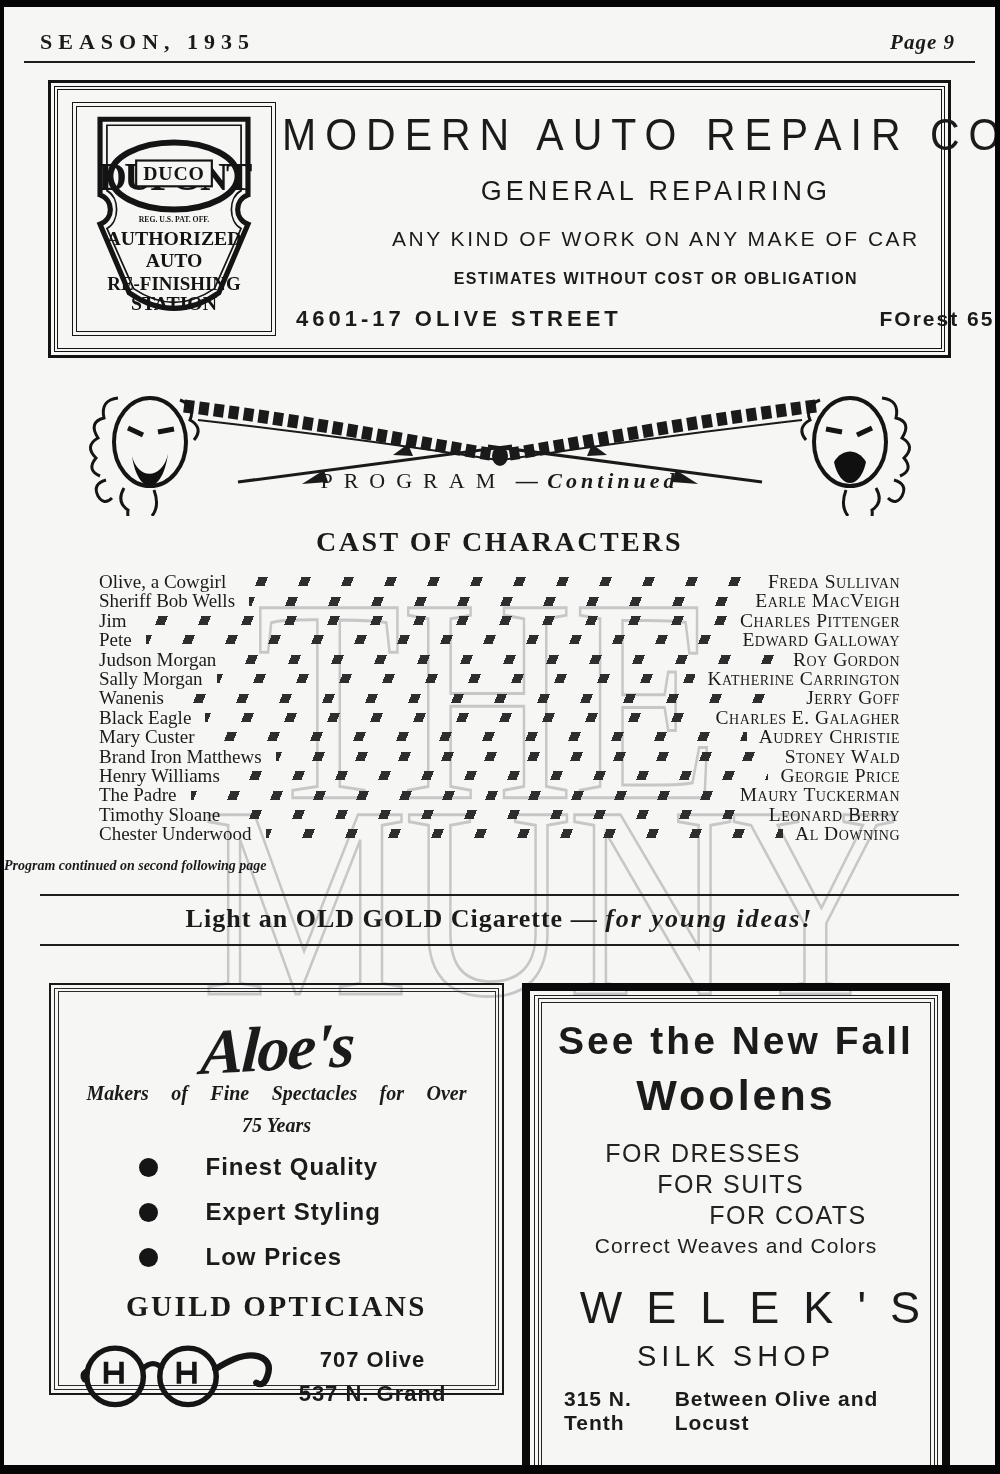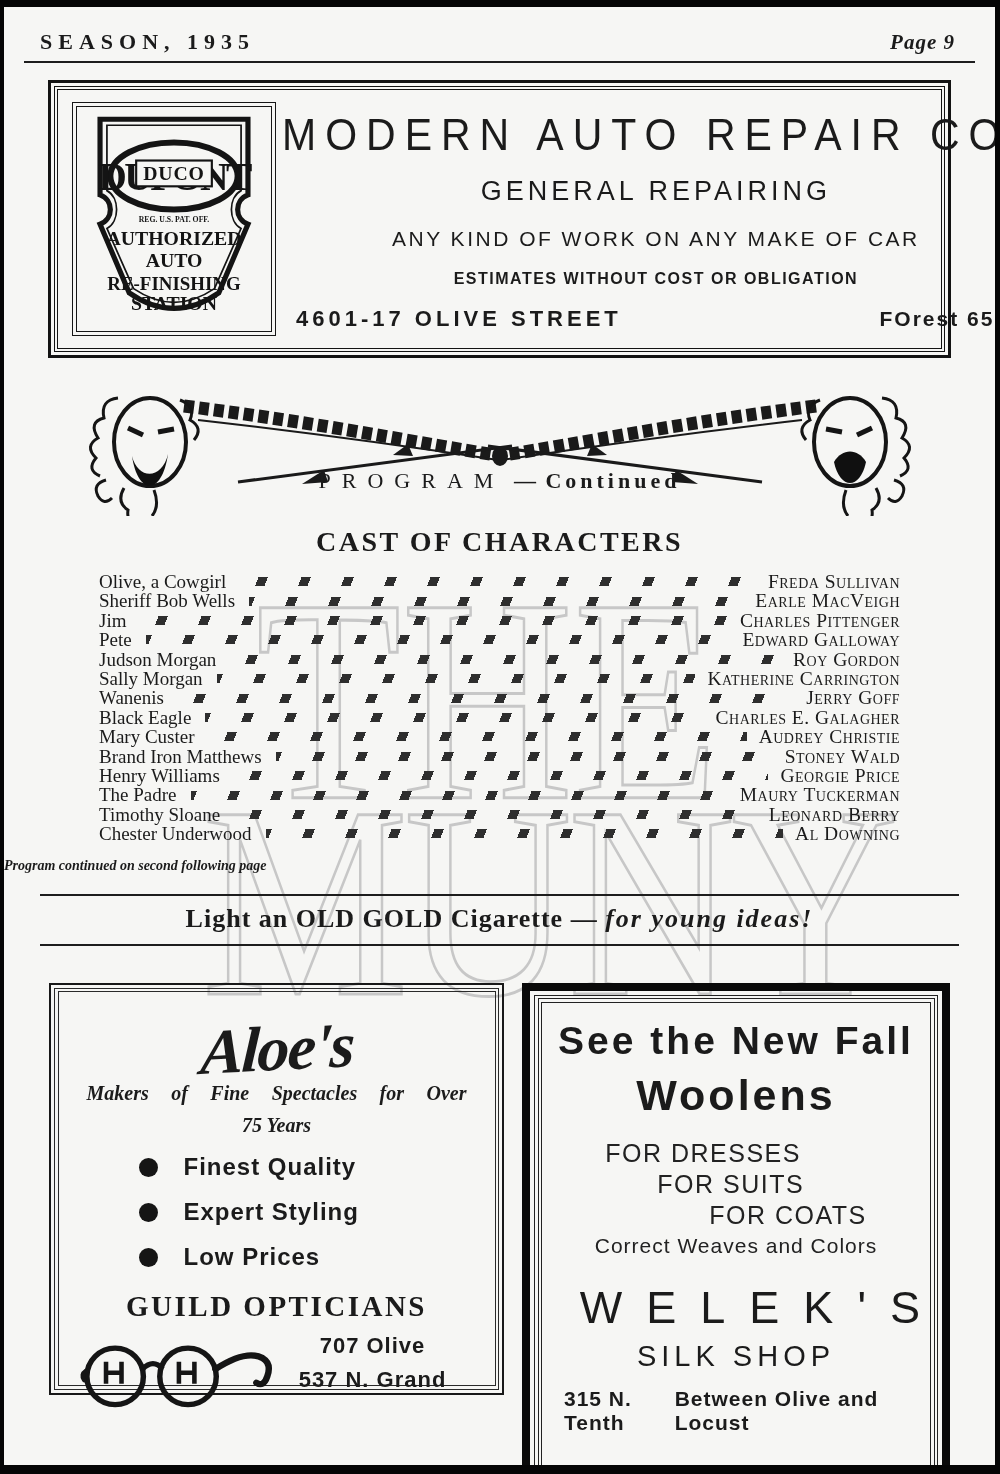--- a/index.html
+++ b/index.html
@@ -31,21 +31,21 @@
   .ad-line1{font-family:"Liberation Sans",sans-serif;font-size:21px;font-weight:500;letter-spacing:2.5px;margin-top:20px;}
   .ad-line2{font-family:"Liberation Sans",sans-serif;font-size:16px;font-weight:700;letter-spacing:1.5px;margin-top:19px;}
   .ad-bottom{display:flex;justify-content:space-between;align-items:baseline;margin-top:auto;padding:14px 8px 6px 14px;}
   .ad-addr{font-family:"Liberation Sans",sans-serif;font-size:22px;font-weight:700;letter-spacing:4px;}
   .ad-phone{font-family:"Liberation Sans",sans-serif;font-size:21px;font-weight:700;letter-spacing:2px;}
   
   .divider{margin:26px auto 0 auto;width:824px;display:block;}
   .program-line{text-align:center;margin-top:-48px;font-size:22px;position:relative;z-index:2;}
   .program-line .pl-caps{letter-spacing:11px;font-weight:500;}
   .program-line .pl-dash{font-weight:600;padding:0 4px;}
-  .program-line .pl-it{font-weight:700;letter-spacing:4px;text-align:right;}
+  .program-line .pl-it{font-style:italic;font-weight:700;letter-spacing:4px;text-align:right;}
   .cast-title{text-align:center;font-size:28px;font-weight:700;letter-spacing:2.5px;margin-top:32px;position:relative;z-index:2;}
   
   .watermark{position:absolute;left:0;top:0;z-index:0;pointer-events:none;}
   .wm{position:absolute;font-family:"Liberation Serif",serif;color:transparent;-webkit-text-stroke:2.5px #c7c7c7;line-height:1;transform-origin:top left;}
   .wm-the{left:252px;top:548px;font-size:238px;transform:scaleY(1.22);}
   .wm-muny{left:198px;top:758px;font-size:232px;transform:scaleY(1.18);letter-spacing:-4px;}
   
   .cast{position:relative;z-index:1;margin-top:14px;padding:0 95px;}
   .cast-row{display:flex;align-items:baseline;line-height:19.4px;font-size:19px;white-space:nowrap;}
   .cast-char{flex:none;}
@@ -65,23 +65,23 @@
   .ad-aloes{width:455px;box-sizing:border-box;border:2.5px solid #181818;padding:3px;height:412px;}
   .ad-aloes .f1{border:1.5px solid #2a2a2a;padding:2.5px;height:100%;box-sizing:border-box;}
   .ad-aloes .f2{border:1px solid #2a2a2a;height:100%;box-sizing:border-box;padding:14px 18px 10px 18px;display:flex;flex-direction:column;}
   .aloes-logo{ text-align:center;font-size:64px;font-weight:700;font-style:italic;letter-spacing:-2px;transform:skewX(-6deg) rotate(-3deg);margin-top:6px;}
   .aloes-swash{display:block;margin:-14px auto 0 auto;}
   .aloes-tag1{font-weight:700;font-style:italic;font-size:20px;text-align:justify;text-align-last:justify;margin-top:10px;padding:0 10px;}
   .aloes-tag2{font-weight:700;font-style:italic;font-size:20px;text-align:center;margin-top:9px;}
   .aloes-bullets{margin-top:16px;}
   .bullet-row{display:flex;align-items:center;margin:0 0 17px 62px;}
   .bullet-dot{width:19px;height:19px;border-radius:50%;background:#151515;flex:none;}
-  .bullet-text{font-family:"Liberation Sans",sans-serif;font-weight:700;font-size:24px;letter-spacing:1px;margin-left:26px;}
+  .bullet-text{font-family:"Liberation Sans",sans-serif;font-weight:700;font-size:24px;letter-spacing:1px;margin-left:48px;}
   .guild{text-align:center;font-size:29px;font-weight:700;letter-spacing:2.5px;margin-top:2px;}
-  .aloes-bottom{display:flex;align-items:flex-start;margin-top:6px;}
+  .aloes-bottom{display:flex;align-items:flex-end;margin-top:6px;}
   .glasses{flex:none;margin-left:-4px;}
   .aloes-addrs{flex:1;text-align:center;font-family:"Liberation Sans",sans-serif;font-weight:700;font-size:22px;letter-spacing:1px;line-height:34px;padding-right:14px;}
   
   .ad-weleks{flex:1;box-sizing:border-box;border:8px solid #0a0a0a;padding:4px;height:510px;}
   .ad-weleks .f1{border:1.5px solid #222;padding:2.5px;height:100%;box-sizing:border-box;}
   .ad-weleks .f2{border:1px solid #222;padding:2.5px;height:100%;box-sizing:border-box;}
   .ad-weleks .f3{border:1px solid #222;height:100%;box-sizing:border-box;padding:16px 10px 8px 10px;display:flex;flex-direction:column;font-family:"Liberation Sans","DejaVu Sans",sans-serif;}
   .wk-h1{text-align:center;font-size:39px;font-weight:600;letter-spacing:3px;}
   .wk-h2{text-align:center;font-size:43px;font-weight:600;letter-spacing:3px;margin-top:8px;}
   .wk-forlist{width:fit-content;margin:18px auto 0 auto;}

